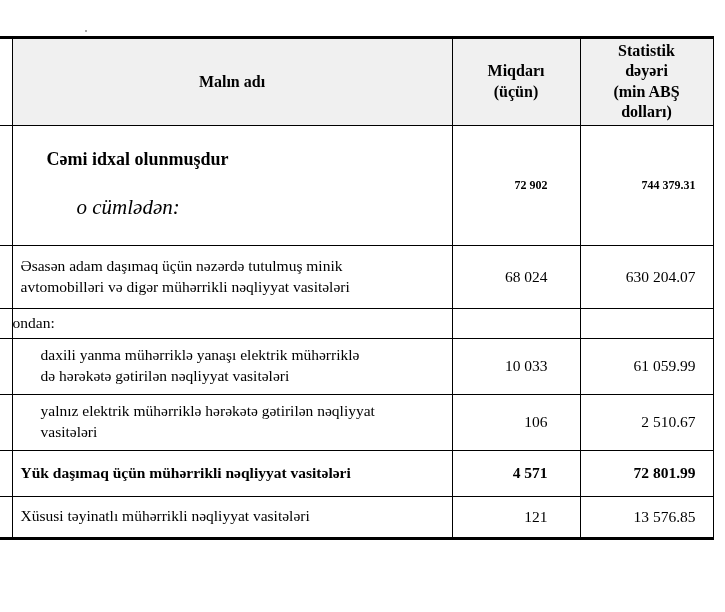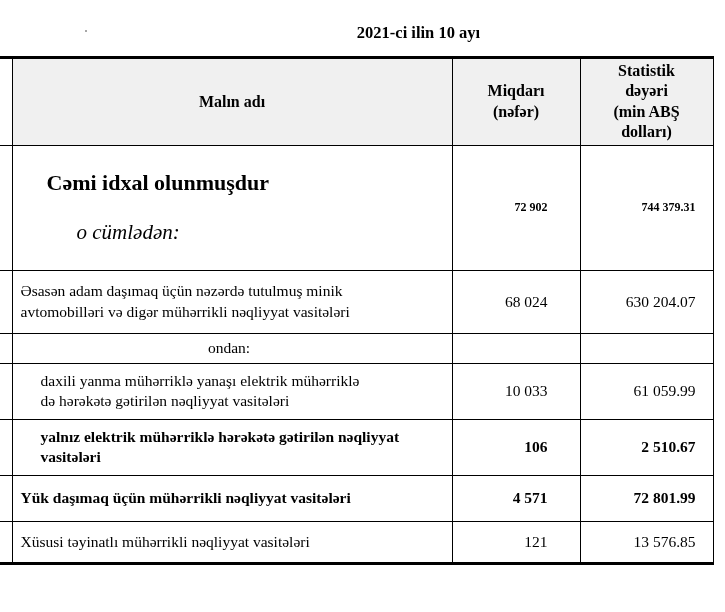--- a/index.html
+++ b/index.html
@@ -52,75 +52,74 @@
   }
   td.name-cell {
     font-size: 15.5px;
     line-height: 1.33;
     text-align: left;
     white-space: pre-line;
     padding-left: 8px;
     padding-right: 6px;
   }
   tr.row-indent td.name-cell  { padding-left: 28px; }
-  tr.row-center td.name-cell  { text-align: center; padding-left: 0; white-space: normal; margin-left: 38px; }
+  tr.row-center td.name-cell  { text-align: left; padding-left: 0; white-space: normal; margin-left: 38px; }
   td.qty-cell, td.val-cell {
     font-size: 15.5px;
     text-align: right;
     white-space: nowrap;
   }
   td.qty-cell { padding-right: 32px; }
   td.val-cell { padding-right: 17px; }
   tr.row-total td.qty-cell, tr.row-total td.val-cell { font-weight: bold; font-size: 12px; }
   .total-name {
     font-weight: bold;
-    font-size: 22px;
+    font-size: 18px;
     padding-left: 26px;
   }
   .total-sub {
     font-style: italic;
     font-weight: normal;
     font-size: 21px;
     padding-left: 56px;
     padding-top: 1px;
   }
   
   tr.header-row { height: 84px; }
   tr.r0 { height: 64px; }
   tr.r1 { height: 72px; }
   tr.r2 { height: 63px; }
   tr.r3 { height: 30px; }
   tr.r4 { height: 56px; }
-  tr.r5 { height: 56px; font-weight: bold; }
+  tr.r5 { height: 56px; }
   tr.r6 { height: 46px; font-weight: bold; }
   tr.r7 { height: 42px; }
 </style>
 </head>
 <body>
 
 <div class="artifact-dot"></div>
 
 <div class="title-wrap">
-  <span class="title-period">2021-ci ilin 10 ayı</span>
 </div>
 
 <table class="data-table">
   <colgroup>
     <col style="width:12px">
     <col style="width:440px">
     <col style="width:128px">
     <col style="width:133px">
   </colgroup>
 
   <tbody>
       <tr class="header-row">
     <td class="blank-cell"></td>
     <th>Malın adı</th>
     <th>Miqdarı
-(nəfər)</th>
+(üçün)</th>
     <th>Statistik
 dəyəri
 (min ABŞ
 dolları)</th>
   </tr>
 
   <tr class="r0 row-total">
     <td class="blank-cell"></td>
     <td class="name-cell">
       <div class="total-name">Cəmi idxal olunmuşdur</div>

